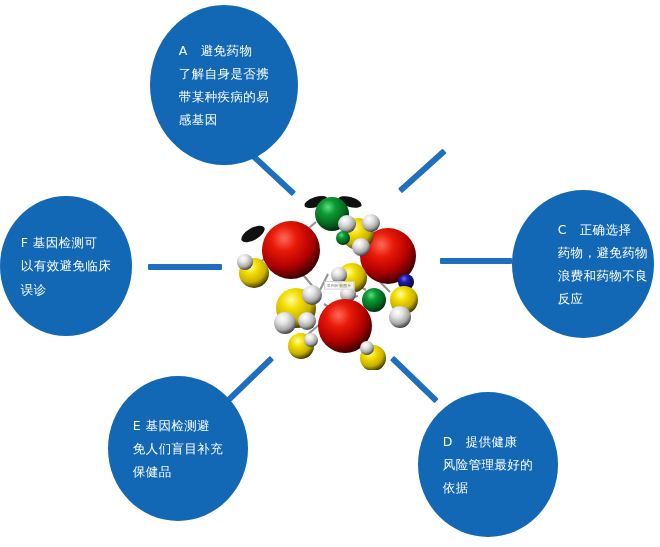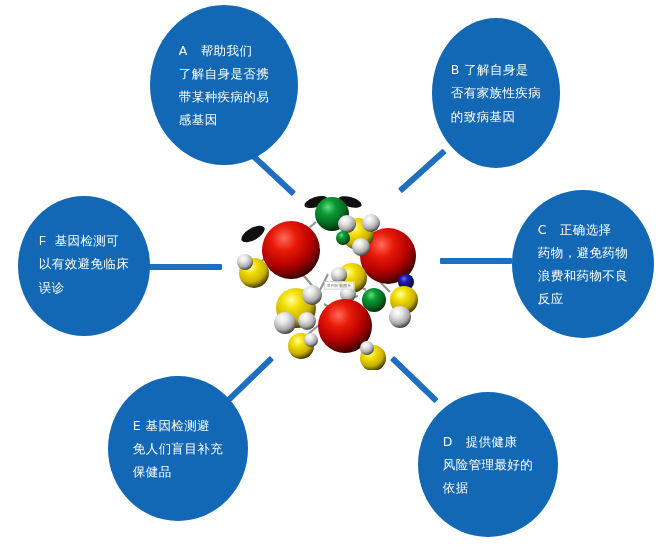--- a/index.html
+++ b/index.html
@@ -184,50 +184,45 @@
       <circle cx="83" cy="162" r="7" fill="url(#gGry)"></circle>
 
       <circle cx="145" cy="180" r="13" fill="url(#gYel)"></circle>
       <circle cx="139" cy="170" r="7" fill="url(#gGry)"></circle>
     </svg>
   </div>
 
   <div class="wm">基因检测图片</div>
 
   <div class="bubble" style="left:150px; top:5px; width:148px; height:160px;">
-    <div class="bubble-text">A　帮助我们
+    <div class="bubble-text">A　避免药物
 了解自身是否携
 带某种疾病的易
 感基因</div>
   </div>
 
-  <div class="bubble" style="left:432px; top:18px; width:128px; height:150px;">
-    <div class="bubble-text">B 了解自身是
-否有家族性疾病
-的致病基因</div>
-  </div>
-
-  <div class="bubble" style="left:512px; top:190px; width:142px; height:148px;">
+
+  <div class="bubble" style="left:512px; top:190px; width:142px; height:148px;justify-content:flex-end;">
     <div class="bubble-text">C　正确选择
 药物，避免药物
 浪费和药物不良
 反应</div>
   </div>
 
   <div class="bubble" style="left:418px; top:392px; width:140px; height:145px;align-items:center;">
     <div class="bubble-text">D　提供健康
 风险管理最好的
 依据</div>
   </div>
 
   <div class="bubble" style="left:108px; top:376px; width:140px; height:145px;">
     <div class="bubble-text">E 基因检测避
 免人们盲目补充
 保健品</div>
   </div>
 
-  <div class="bubble" style="left:18px; top:196px; width:132px; height:140px;font-family:Liberation Mono, monospace;">
+  <div class="bubble" style="left:0; top:196px; width:132px; height:140px;">
     <div class="bubble-text">F 基因检测可
 以有效避免临床
 误诊</div>
   </div>
 
 </div>
 
 </body></html>

